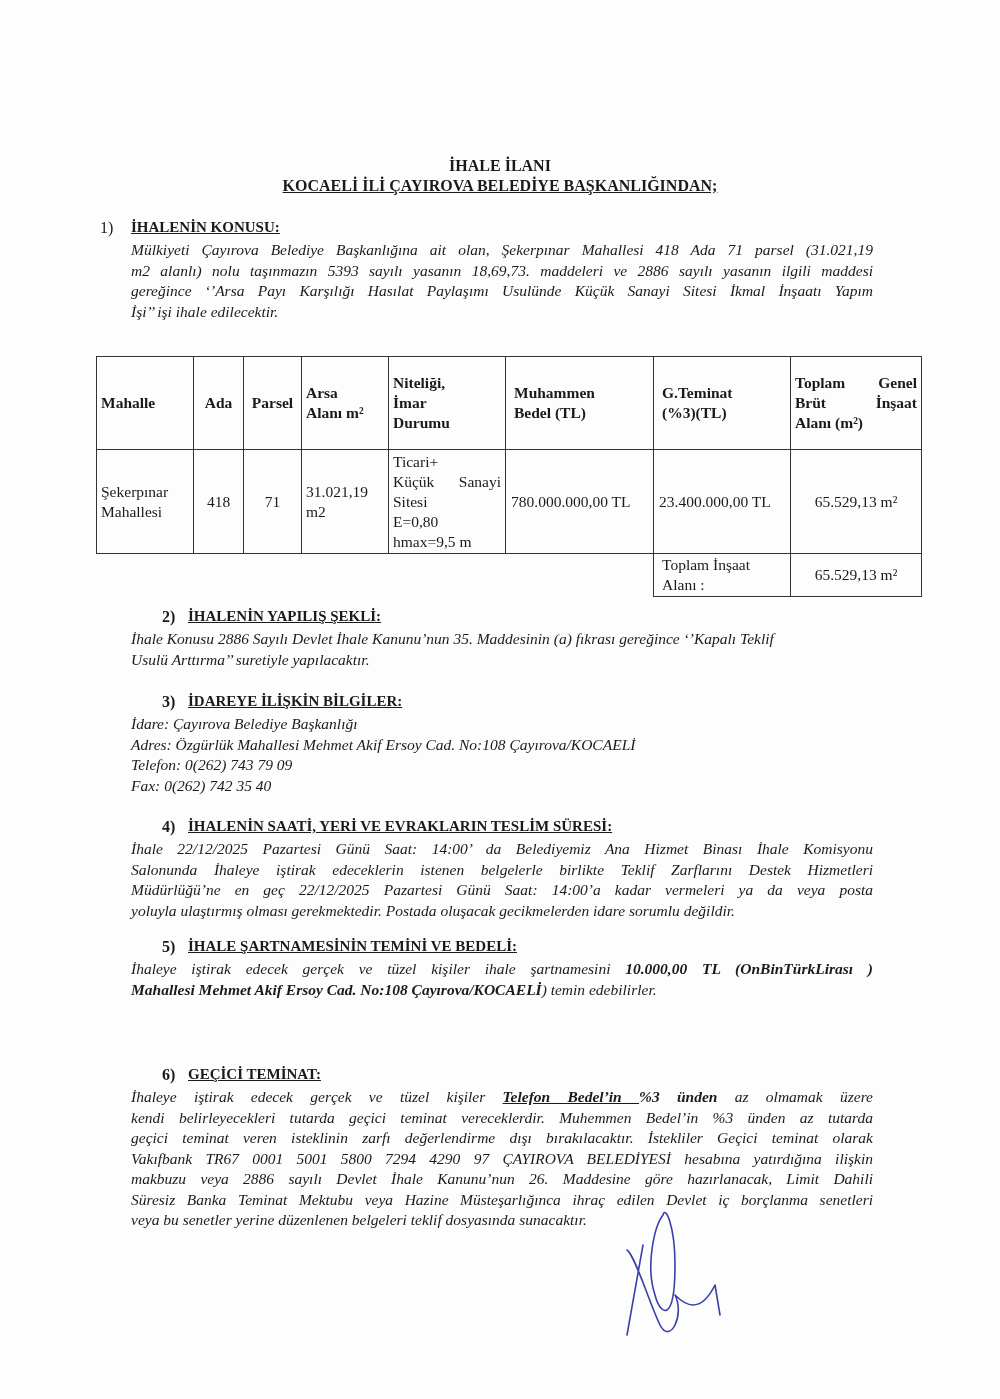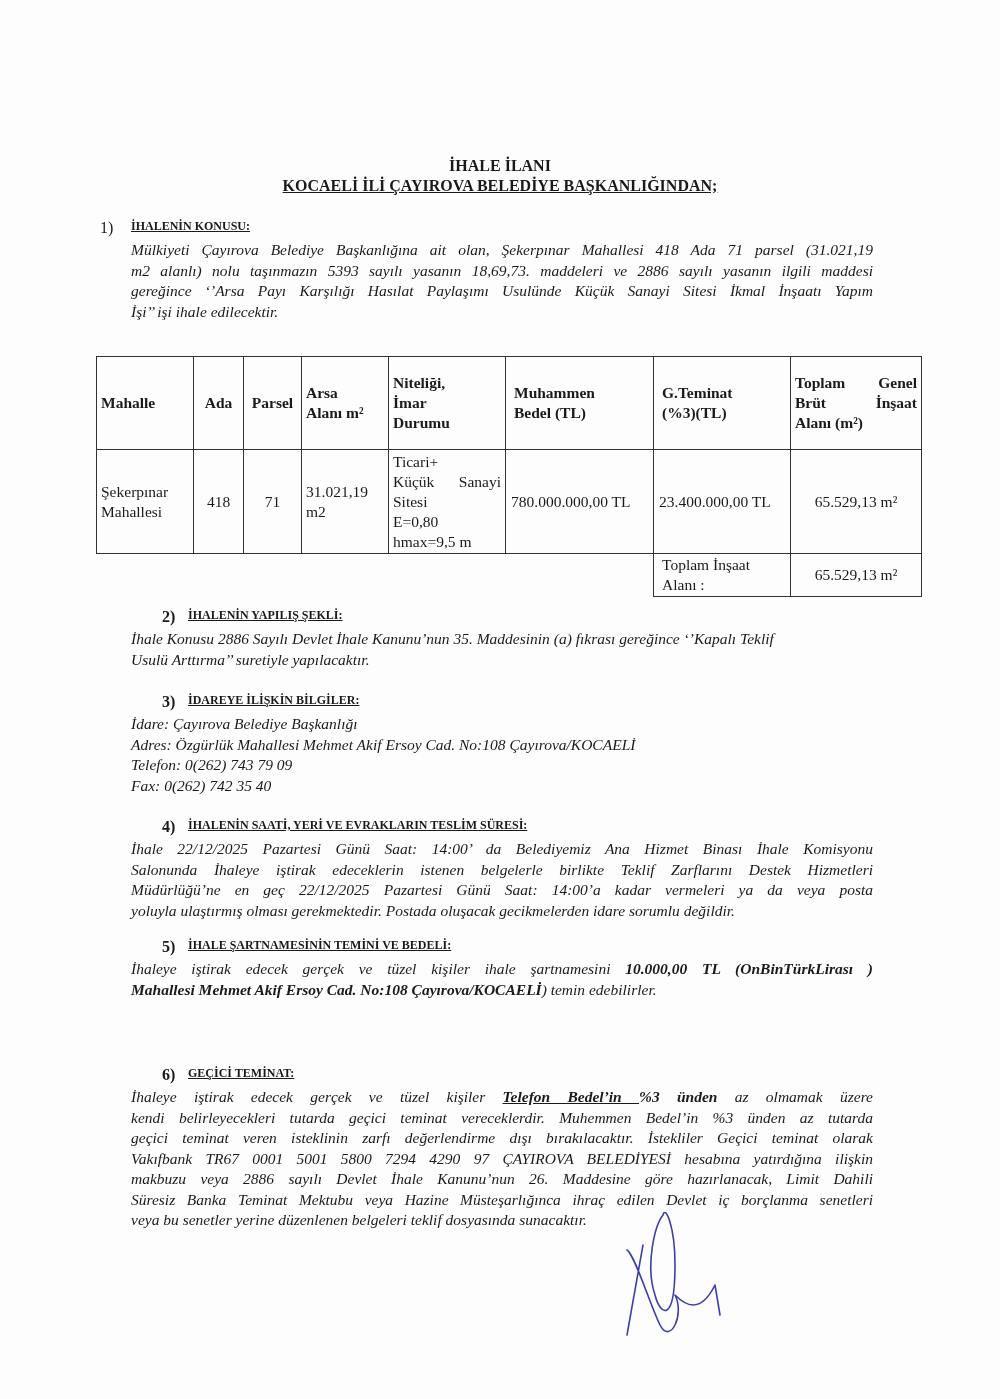--- a/index.html
+++ b/index.html
@@ -5,21 +5,21 @@
   html, body { margin:0; padding:0; }
   body {
     width:1000px; height:1399px; background:#fdfdfd; position:relative; overflow:hidden;
     font-family:"Liberation Serif", "DejaVu Serif", serif; color:#1a1a1a; font-size:15.5px;
   }
   .page { position:absolute; left:0; top:0; width:1000px; height:1399px; }
   .title { position:absolute; left:0; width:1000px; text-align:center; font-weight:bold; font-size:16px; }
   .title.t1 { top:157px; left:0; }
   .title.t2 { top:177px; text-decoration:underline; }
   .sec-num { position:absolute; font-size:16px; }
-  .sec-head { position:absolute; font-weight:bold; font-size:12px; text-decoration:underline; }
+  .sec-head { position:absolute; font-weight:bold; font-size:15px; text-decoration:underline; }
   .para { position:absolute; left:131px; width:742px; line-height:20.5px; text-align:justify;font-style:italic; }
   .para .b { font-weight:bold; }
   .para .bu { font-weight:bold; text-decoration:underline; }
   .line { display:block; }
   .jl { display:block; text-align:justify; text-align-last:justify; }
   table.tbl {
     position:absolute; left:96px; top:356px; border-collapse:collapse;
     font-size:15.5px; line-height:20px;
   }
   table.tbl td { border:1.5px solid #333; vertical-align:middle; padding:0 4px; }

